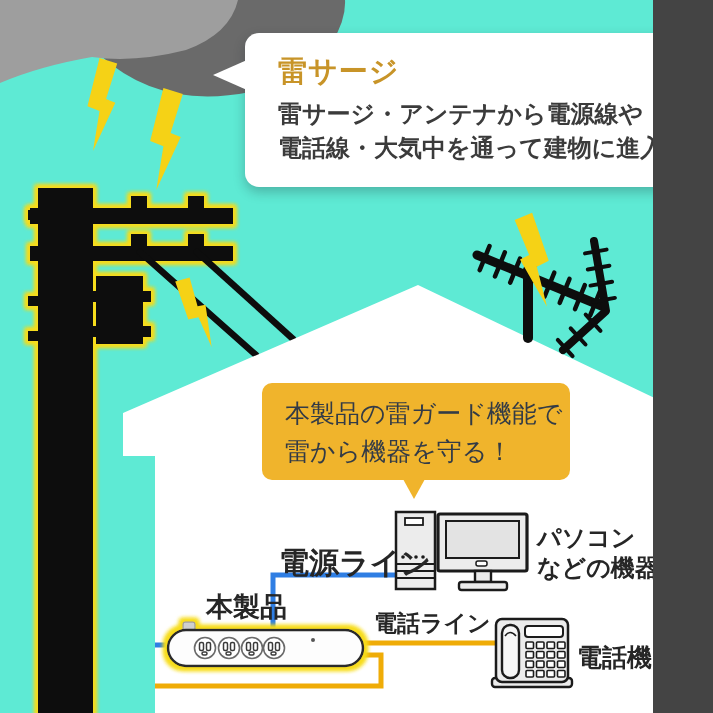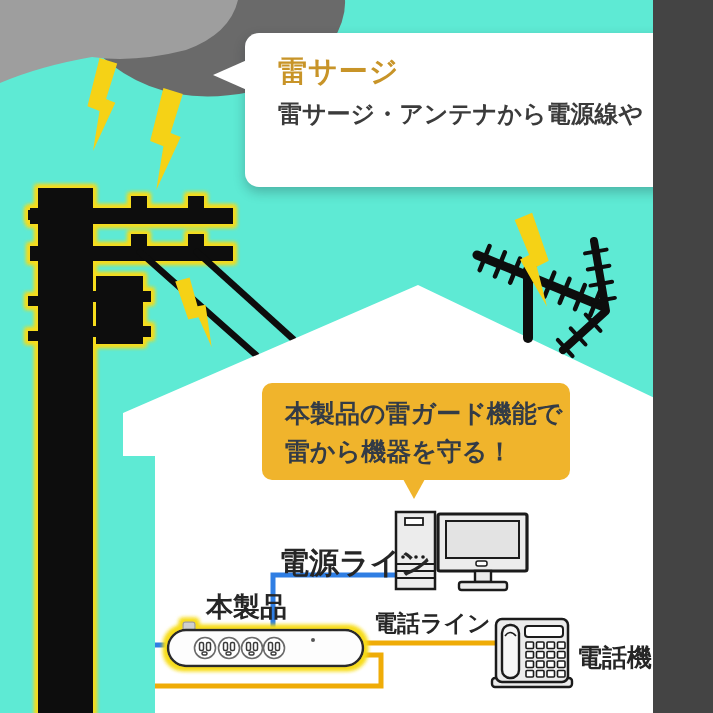--- a/index.html
+++ b/index.html
@@ -37,21 +37,21 @@
     background:#F0B42C;border-radius:10px;
   }
   .callout-gold .tail{
     position:absolute;left:141px;bottom:-19px;width:0;height:0;
     border-top:20px solid #F0B42C;
     border-left:11px solid transparent;
     border-right:11px solid transparent;
   }
   .callout-gold .body{
     position:absolute;left:23px;top:11px;
-    font-size:25px;font-weight:700;color:#333B46;line-height:38px;white-space:nowrap;
+    font-size:25px;font-weight:400;color:#333B46;line-height:38px;white-space:nowrap;
   }
 
   
   .lbl{position:absolute;z-index:2;color:#262626;font-weight:800;white-space:nowrap;}
   .lbl-product{left:171px;top:589px;font-size:27px;margin-left:35px;}
   .lbl-powerline{left:279px;top:543px;font-size:30px;}
   .lbl-phoneline{left:374px;top:608px;font-size:23px;}
   .lbl-pc{left:537px;top:523px;font-size:24px;line-height:30px;}
   .lbl-phone{left:577px;top:641px;font-size:25px;text-align:center;}
 </style>
@@ -212,29 +212,34 @@
         <circle cx="313" cy="640" r="2" fill="#555555"></circle>
       </g>
     </g>
   </svg>
 
   <div class="callout-white">
     <div class="pointer"></div>
     <div class="title">雷サージ</div>
     <div class="body">
       <div>雷サージ・アンテナから電源線や</div>
+      <div>電話線・大気中を通って建物に進入</div>
     </div>
   </div>
 
   <div class="callout-gold">
     <div class="body">
       <div>本製品の雷ガード機能で</div>
       <div>雷から機器を守る！</div>
     </div>
     <div class="tail"></div>
   </div>
 
   <div class="lbl lbl-product">本製品</div>
   <div class="lbl lbl-powerline">電源ライン</div>
   <div class="lbl lbl-phoneline">電話ライン</div>
+  <div class="lbl lbl-pc">
+    <div>パソコン</div>
+    <div>などの機器</div>
+  </div>
   <div class="lbl lbl-phone">電話機</div>
 
 </div>
 
 </body></html>

